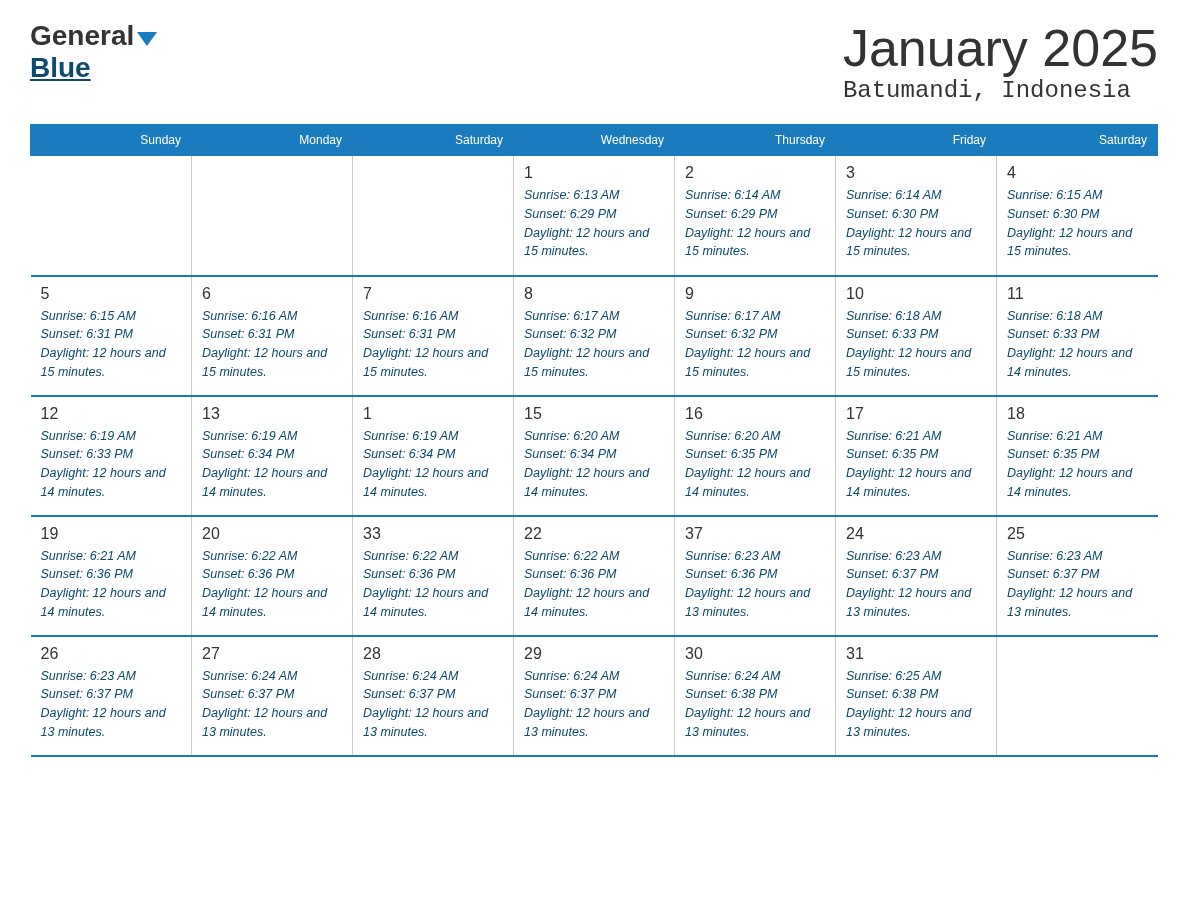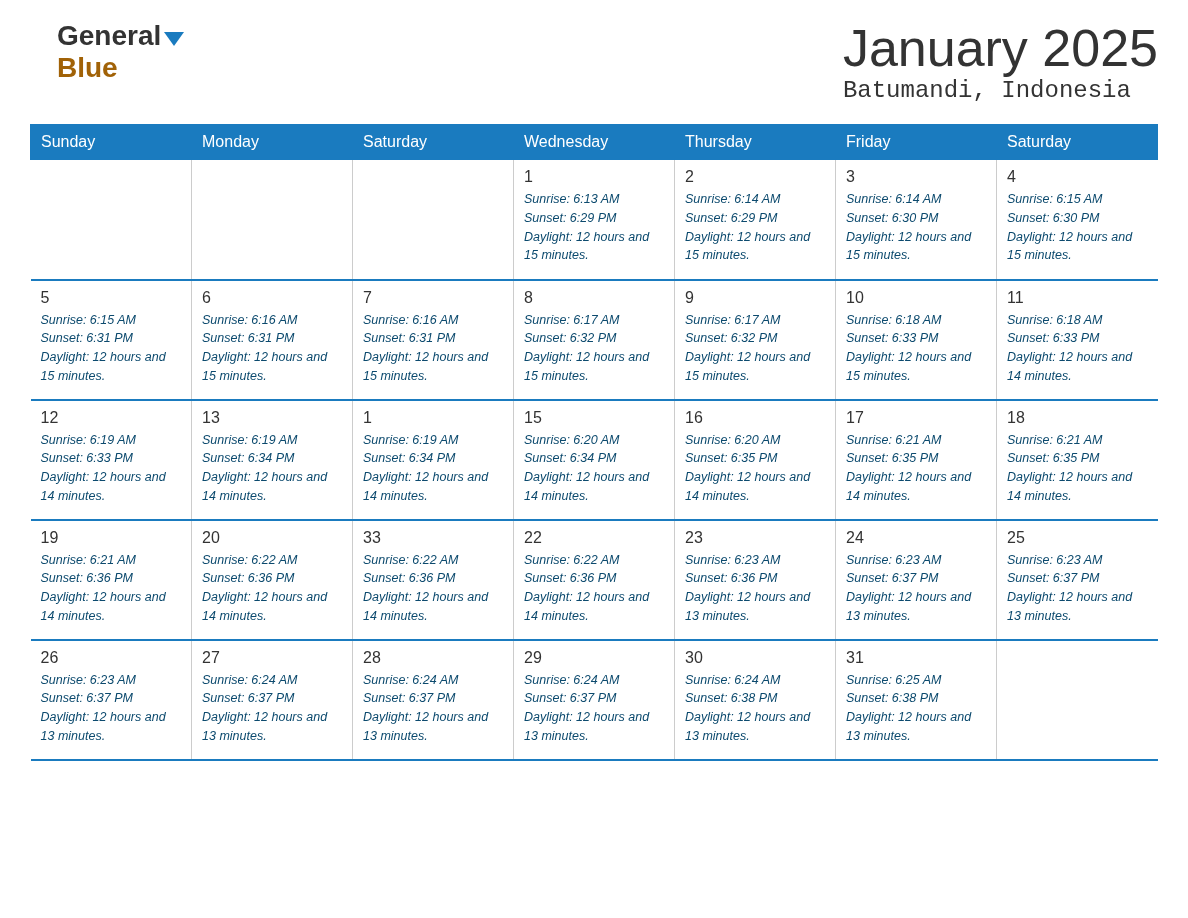--- a/index.html
+++ b/index.html
@@ -8,31 +8,31 @@
       background: #fff;
       padding: 20px 30px;
       width: 1188px;
       min-height: 918px;
     }
     .header {
       display: flex;
       justify-content: space-between;
       align-items: flex-start;
       margin-bottom: 20px;
-      margin-left: 27px;
     }
     .logo-text-general {
       font-size: 28px;
       font-weight: bold;
       color: #333;
     }
     .logo-text-blue {
       font-size: 28px;
       font-weight: bold;
-      color: #a16207;
+      color: #0c4a6e;
+      text-decoration: underline;
     }
     .logo-wrapper {
       display: flex;
       flex-direction: column;
     }
     .logo-line1 {
       display: flex;
       align-items: center;
     }
     .title-block {
@@ -52,24 +52,24 @@
     }
     table {
       width: 100%;
       border-collapse: collapse;
     }
     thead tr {
       background-color: #1a7bbf;
     }
     thead th {
       color: #fff;
-      font-size: 16px;
+      font-size: 12px;
       font-weight: normal;
       padding: 8px 10px;
-      text-align: left;
+      text-align: right;
       border: 1px solid #1a7bbf;
     }
     tbody tr {
       border-bottom: 2px solid #1a7bbf;
     }
     tbody td {
       vertical-align: top;
       padding: 8px 10px;
       font-size: 13px;
       color: #333;
@@ -221,21 +221,21 @@
         </td>
         <td>
           <span class="day-number">33</span>
           <div class="day-info">Sunrise: 6:22 AM<br>Sunset: 6:36 PM<br>Daylight: 12 hours and 14 minutes.</div>
         </td>
         <td>
           <span class="day-number">22</span>
           <div class="day-info">Sunrise: 6:22 AM<br>Sunset: 6:36 PM<br>Daylight: 12 hours and 14 minutes.</div>
         </td>
         <td>
-          <span class="day-number">23</span>
+          <span class="day-number">37</span>
           <div class="day-info">Sunrise: 6:23 AM<br>Sunset: 6:36 PM<br>Daylight: 12 hours and 13 minutes.</div>
         </td>
         <td>
           <span class="day-number">24</span>
           <div class="day-info">Sunrise: 6:23 AM<br>Sunset: 6:37 PM<br>Daylight: 12 hours and 13 minutes.</div>
         </td>
         <td>
           <span class="day-number">25</span>
           <div class="day-info">Sunrise: 6:23 AM<br>Sunset: 6:37 PM<br>Daylight: 12 hours and 13 minutes.</div>
         </td>

